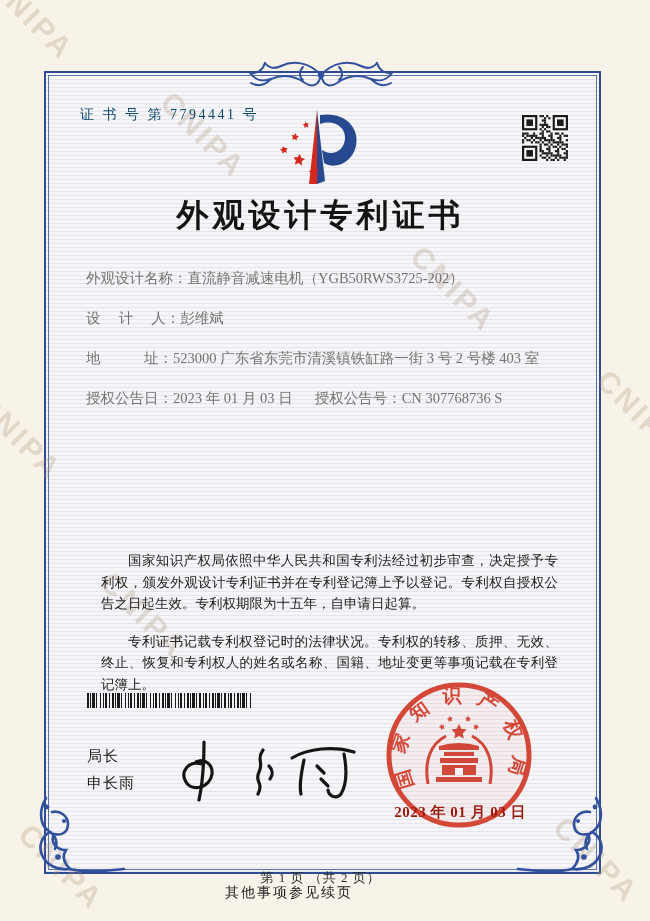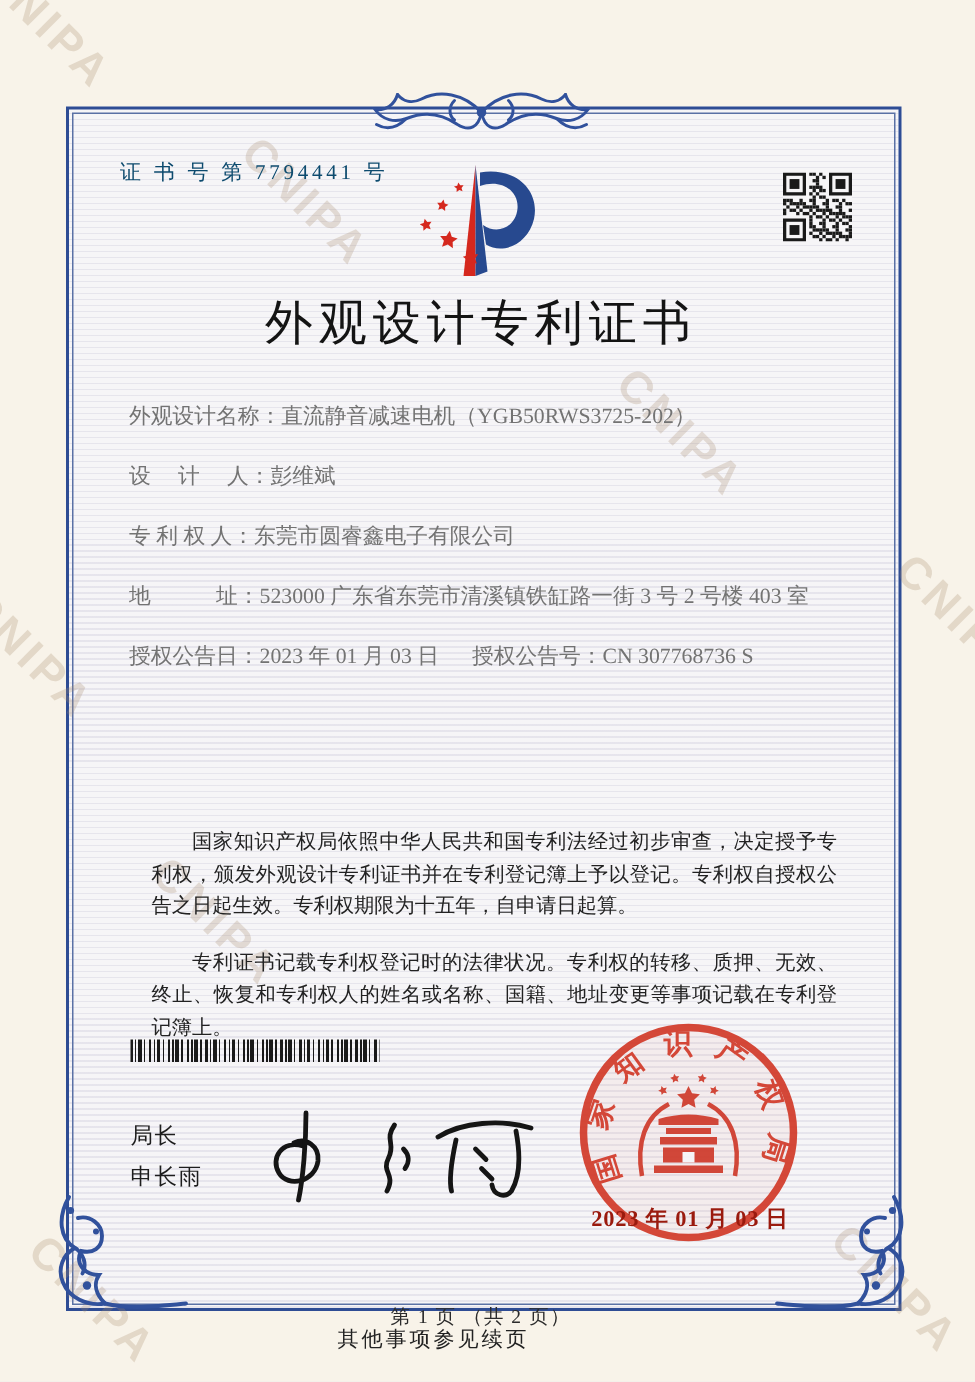--- a/index.html
+++ b/index.html
@@ -21,34 +21,34 @@
   .frame-inner{position:absolute;inset:2px;border:1px solid #5a71a5;}
   .orn{position:absolute;z-index:4;pointer-events:none;}
   .orn-top{left:221px;top:52px;width:200px;height:46px;}
   .orn-bl{left:34px;top:794px;width:92px;height:84px;}
   .orn-br{left:516px;top:794px;width:92px;height:84px;transform:scaleX(-1);}
   
   .abs{position:absolute;z-index:3;}
   .cert-no{left:80px;top:106px;font-size:14px;letter-spacing:2.5px;color:#0c4a6e;}
   .qr{left:522px;top:115px;width:46px;height:46px;}
   .logo{left:273px;top:108px;width:88px;height:84px;}
-  .title{left:44px;top:194px;width:553px;text-align:center;font-size:32px;font-weight:normal;
+  .title{left:44px;top:194px;width:553px;text-align:center;font-size:32px;font-weight:bold;
          letter-spacing:4px;color:#141414;}
   .fields{left:86px;top:258px;width:480px;font-size:14.5px;color:#737373;}
   .frow{height:40px;line-height:40px;white-space:nowrap;}
   .frow .sep{display:inline-block;width:22px;}
   .paras{left:85px;top:534px;width:489px;font-size:13.5px;line-height:21.5px;
          text-align:justify;color:#222;}
   .paras p{margin:16px;text-indent:2em;}
   .barcode{left:87px;top:693px;width:166px;height:15px;
     background-image:repeating-linear-gradient(90deg,#1a1a1a 0 1.5px,transparent 1.5px 3px,
       #1a1a1a 3px 4px,transparent 4px 5px,#1a1a1a 5px 7.5px,transparent 7.5px 9px,
       #1a1a1a 9px 10px,transparent 10px 12.5px);}
   .sign-labels{left:87px;top:744px;font-size:15px;line-height:27px;letter-spacing:1px;
-      color:#1d1d1d;font-family:Liberation Sans, sans-serif;}
+      color:#1d1d1d;font-family:Liberation Mono, monospace;}
   .sign-svg{left:168px;top:736px;width:210px;height:66px;}
   .seal{left:384px;top:680px;width:150px;height:150px;z-index:5;}
   .seal-date{left:372px;top:803px;width:176px;text-align:center;font-size:15px;font-weight:bold;
       color:#9a1a0e;letter-spacing:0.5px;z-index:6;}
   .page-info{left:44px;top:845px;width:553px;text-align:center;font-size:13px;
       letter-spacing:1px;color:#2b2b2b;margin-top:24px;}
   .foot-note{left:0;top:884px;width:578px;text-align:center;font-size:14px;
       letter-spacing:2px;color:#222;}
 </style>
 </head>
@@ -277,23 +277,20 @@
   <div class="abs title">外观设计专利证书</div>
 
   <div class="abs fields">
     <div class="frow">
       <span>外观设计名称：</span><span>直流静音减速电机（YGB50RWS3725-202）</span>
     </div>
     <div class="frow">
       <span>设　 计　 人：</span><span>彭维斌</span>
     </div>
     <div class="frow">
-      <span>专 利 权 人：</span><span>东莞市圆睿鑫电子有限公司</span>
-    </div>
-    <div class="frow">
       <span>地　　　址：</span><span>523000 广东省东莞市清溪镇铁缸路一街 3 号 2 号楼 403 室</span>
     </div>
     <div class="frow">
       <span>授权公告日：</span><span>2023 年 01 月 03 日</span><span class="sep"></span><span>授权公告号：</span><span>CN 307768736 S</span>
     </div>
   </div>
 
   <div class="abs paras">
     <p>国家知识产权局依照中华人民共和国专利法经过初步审查，决定授予专利权，颁发外观设计专利证书并在专利登记簿上予以登记。专利权自授权公告之日起生效。专利权期限为十五年，自申请日起算。</p>
     <p>专利证书记载专利权登记时的法律状况。专利权的转移、质押、无效、终止、恢复和专利权人的姓名或名称、国籍、地址变更等事项记载在专利登记簿上。</p>

